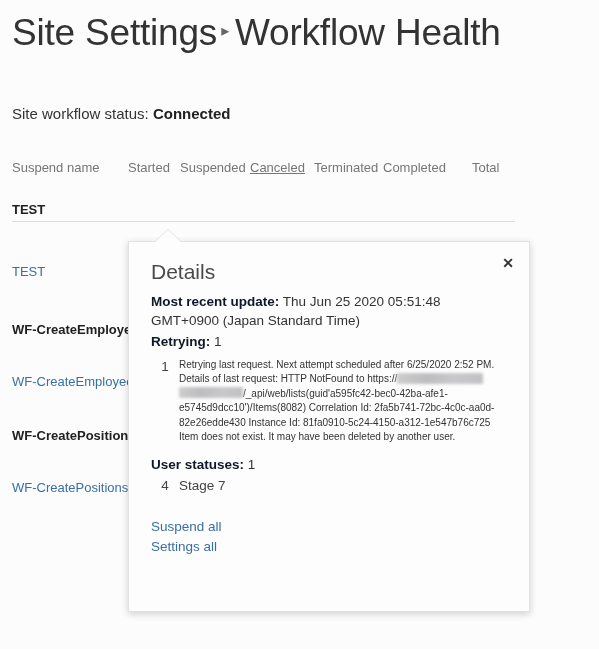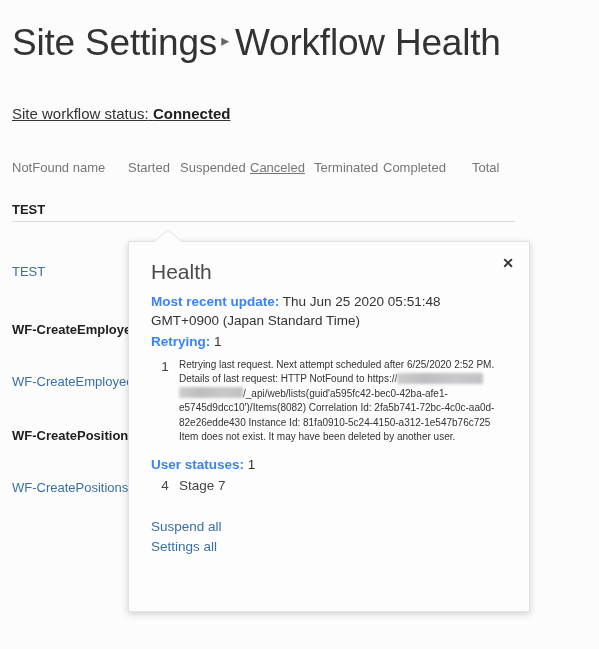--- a/index.html
+++ b/index.html
@@ -15,21 +15,21 @@
     color: #333333;
     position: relative;
     overflow: hidden;
     -webkit-font-smoothing: antialiased;
   }
 
   
   .page-title {
     position: absolute;
     left: 12px;
-    top: 24px;
+    top: 14px;
     font-size: 37px;
     font-weight: 300;
     color: #333333;
     line-height: 1.05;
     white-space: nowrap;
     letter-spacing: -0.2px;
   }
   .title-sep {
     display: inline-block;
     font-size: 16px;
@@ -42,21 +42,20 @@
 
   
   .status-line {
     position: absolute;
     left: 12px;
     top: 105px;
     font-size: 15px;
     font-weight: 400;
     color: #333333;
     white-space: nowrap;
-    text-decoration: underline;
   }
   .status-line .status-value {
     font-weight: bold;
     color: #212121;
   }
 
   
   .wf-table {
     position: absolute;
     left: 0;
@@ -189,21 +188,21 @@
     width: 16px;
     height: 16px;
     text-align: center;
   }
   .kv {
     font-size: 13.5px;
     color: #333333;
     line-height: 1.42;
     margin-bottom: 2px;
   }
-  .kv b { color: #3b82f6; }
+  .kv b { color: #0f172a; }
   .kv .val { font-weight: normal; color: #333333; }
 
   .retry-block {
     display: flex;
     margin-top: 6px;
     margin-bottom: 10px;
   }
   .retry-index {
     width: 28px;
     flex: 0 0 28px;
@@ -270,21 +269,21 @@
 </div>
 
 <div class="status-line">
   <span>Site workflow status:</span>
   <span class="status-value">Connected</span>
 </div>
 
 <div class="wf-table">
 
   <div class="wf-row">
-    <div class="col-head c-name">NotFound name</div>
+    <div class="col-head c-name">Suspend name</div>
     <div class="col-head c-start">Started</div>
     <div class="col-head c-susp">Suspended</div>
     <div class="col-head c-canc">Canceled</div>
     <div class="col-head c-term">Terminated</div>
     <div class="col-head c-comp">Completed</div>
     <div class="col-head c-total">Total</div>
   </div>
 
   <div class="wf-row" style="height:22px">
     <div class="group-head" style="top:16px">TEST</div>
@@ -326,21 +325,21 @@
   <div class="wf-row">
     <a class="wf-link" style="top:160px">WF-CreatePositions</a>
   </div>
 
 </div>
 
 <div class="callout-beak"></div>
 <div class="callout">
   <div class="close-btn">✕</div>
   <div class="callout-inner">
-    <div class="callout-title">Health</div>
+    <div class="callout-title">Details</div>
 
     <div class="kv">
       <b>Most recent update:</b>
       <span class="val">Thu Jun 25 2020 05:51:48 GMT+0900 (Japan Standard Time)</span>
     </div>
 
     <div class="kv">
       <b>Retrying:</b>
       <span class="val">1</span>
     </div>

